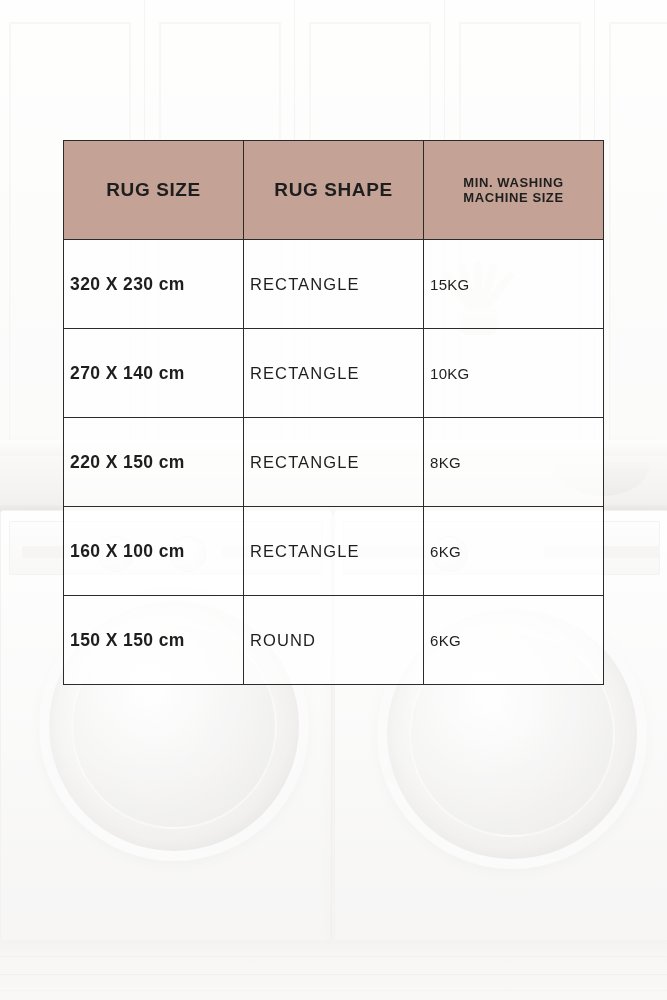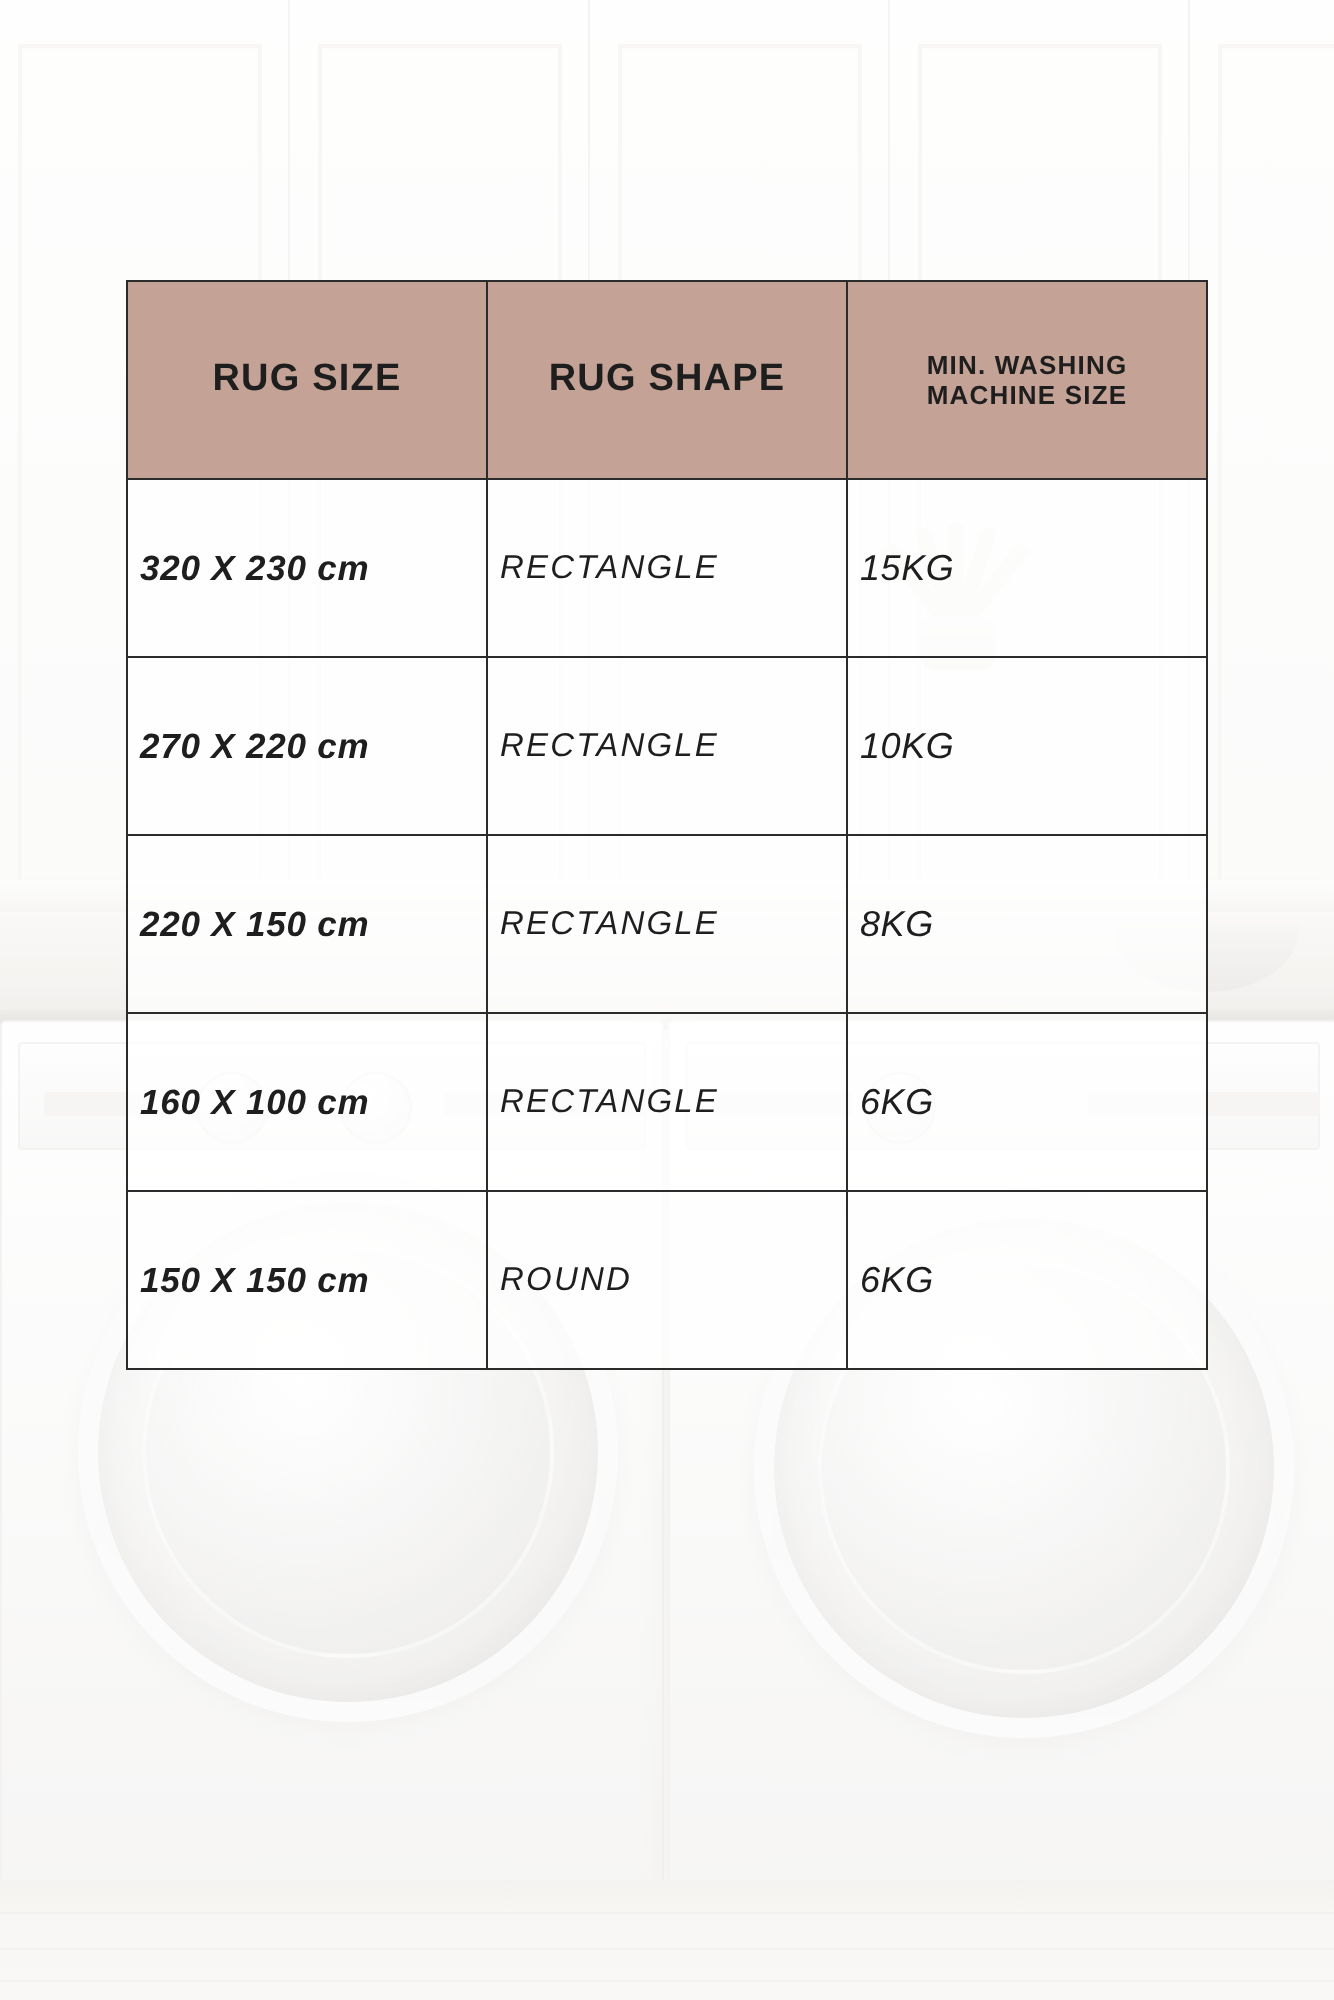--- a/index.html
+++ b/index.html
@@ -207,36 +207,35 @@
     line-height: 1.18;
     padding: 4px 6px;
   }
   table.sizes thead th.h3 {
     font-size: 13px;
   }
   table.sizes tbody td {
     height: 80px;
     font-size: 17px;
     padding: 4px 6px;
-    font-style: italic;
   }
   table.sizes tbody td.size {
     font-weight: bold;
     letter-spacing: 0.4px;
     font-size: 17.5px;
   }
   table.sizes tbody td.shape {
     font-weight: normal;
     letter-spacing: 1.1px;
     font-size: 16.5px;
   }
   table.sizes tbody td.machine {
     font-weight: normal;
     letter-spacing: 0.3px;
-    font-size: 18px;
+    font-size: 15px;
   }
   col.c-size    { width: 180px; }
   col.c-shape   { width: 180px; }
   col.c-machine { width: 180px; }
 </style>
 </head>
 <body>
 
 <div class="scene">
   <div class="wall"></div>
@@ -309,21 +308,21 @@
         <th class="h3">MIN. WASHING MACHINE SIZE</th>
       </tr>
     </thead>
     <tbody>
       <tr>
         <td class="size">320 X 230 cm</td>
         <td class="shape">RECTANGLE</td>
         <td class="machine">15KG</td>
       </tr>
       <tr>
-        <td class="size">270 X 220 cm</td>
+        <td class="size">270 X 140 cm</td>
         <td class="shape">RECTANGLE</td>
         <td class="machine">10KG</td>
       </tr>
       <tr>
         <td class="size">220 X 150 cm</td>
         <td class="shape">RECTANGLE</td>
         <td class="machine">8KG</td>
       </tr>
       <tr>
         <td class="size">160 X 100 cm</td>

